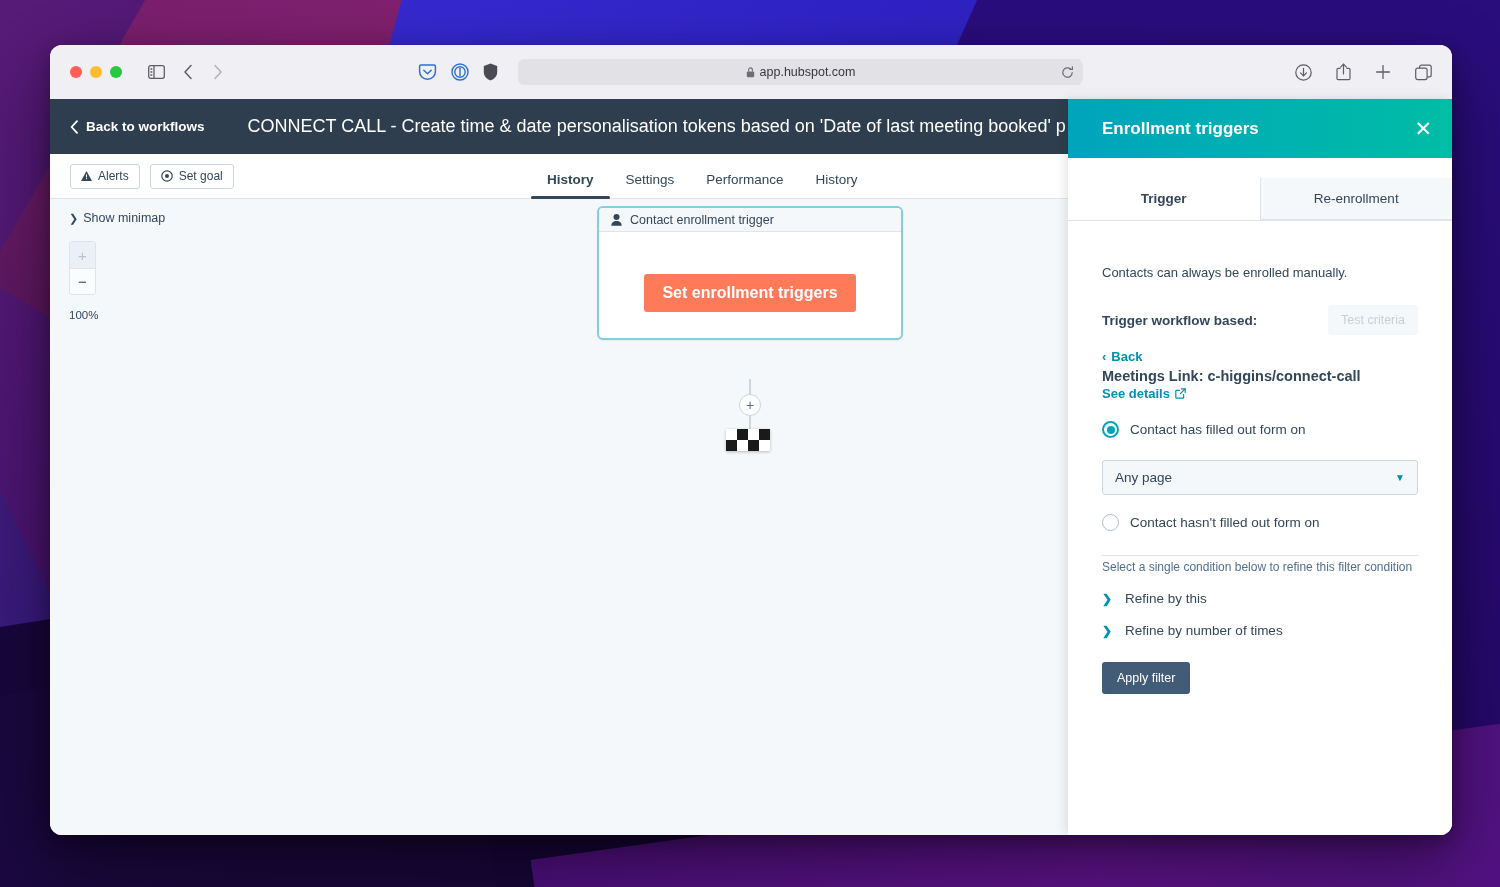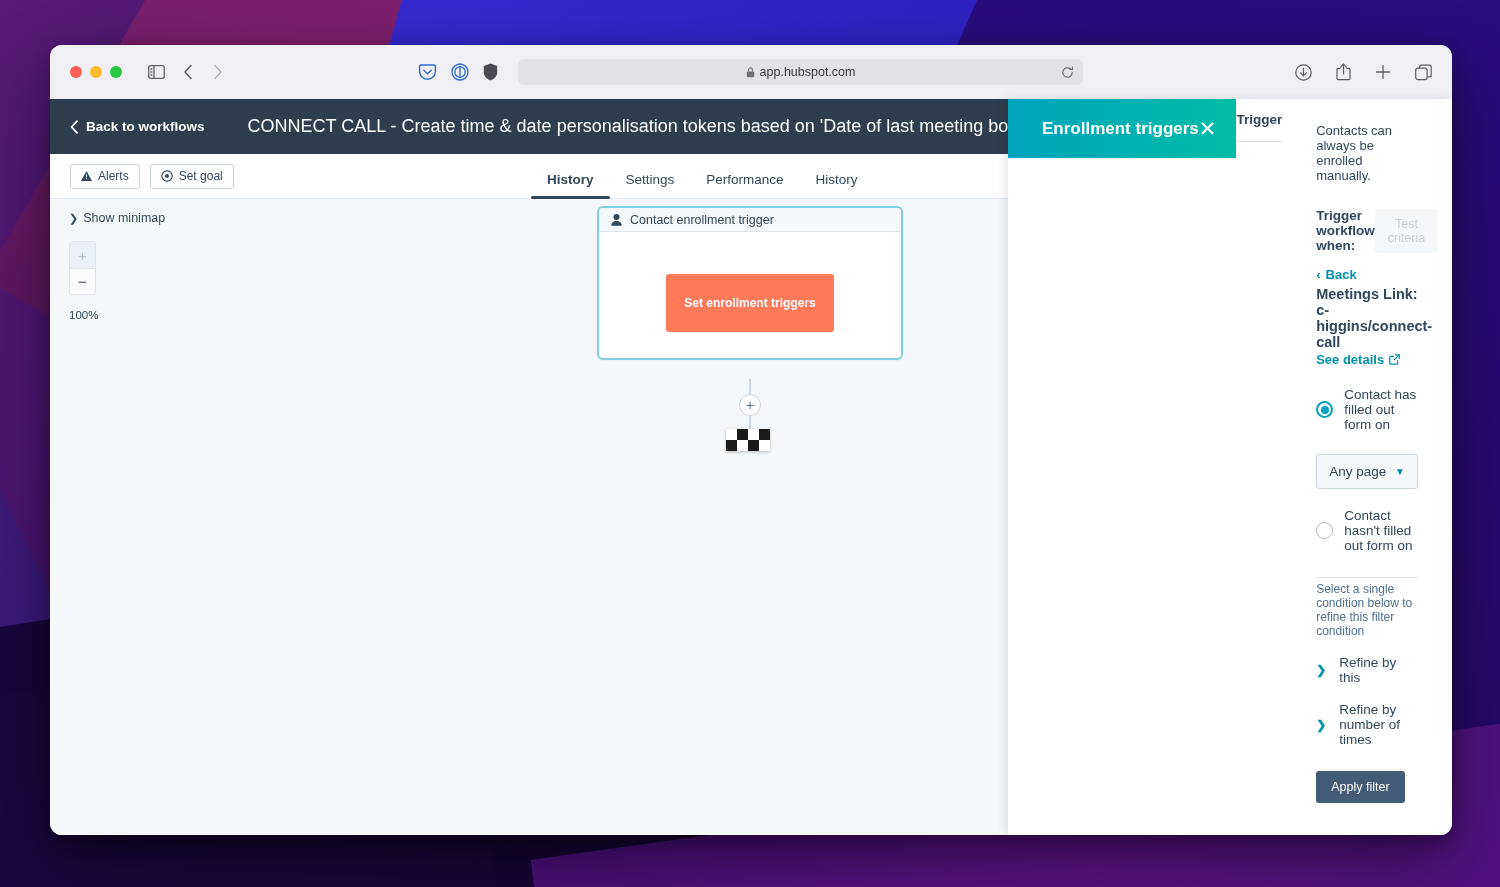--- a/index.html
+++ b/index.html
@@ -229,22 +229,22 @@
     padding-left: 12px;
     font-size: 12.5px; color: #33475b;
   }
   .tc-body { padding: 22px 26px 26px; text-align: center; }
   .tc-text { font-size: 13px; color: #33475b; line-height: 1.55; }
   .tc-btn {
     margin-top: 20px;
     display: inline-block;
     background: #ff7a59;
     color: #fff;
-    font-size: 12px; font-weight: bold;
-    padding: 22px 18px;
+    font-size: 16px; font-weight: bold;
+    padding: 10px 18px;
     border-radius: 3px;
     border: none;
     cursor: pointer;
   }
 
   .connector {
     position: absolute;
     left: 699px; top: 180px;
     width: 2px; height: 65px;
     background: #cbd6e2;
@@ -269,27 +269,28 @@
     grid-template-columns: repeat(4, 1fr);
     grid-template-rows: repeat(2, 1fr);
     box-shadow: 0 1px 3px rgba(0,0,0,.25);
   }
   .flag i { display: block; }
   .flag i.w { background: #fff; }
   .flag i.b { background: #1a1a1a; }
 
   
   .panel {
-    width: 444px;
+    width: 384px;
     background: #fff;
-    display: flex; 
+    display: flex; flex-direction: column;
     position: absolute;
     right: 0; top: 54px; bottom: 0;
     box-shadow: -3px 0 10px rgba(0,0,0,.10);
     z-index: 5;
+    gap: 20px;
   }
   .panel-head {
     height: 59px;
     background: linear-gradient(90deg, #00a4bd 0%, #00bda5 100%);
     display: flex; align-items: center; justify-content: space-between;
     padding: 0 20px 0 34px;
     color: #fff;
   }
   .panel-title { font-size: 17px; font-weight: bold; }
   .panel-close { font-size: 21px; cursor: pointer; line-height: 1; font-weight: 300; }
@@ -588,27 +589,28 @@
   </div>
 
   <div class="panel">
     <div class="panel-head">
       <span class="panel-title">Enrollment triggers</span>
       <span class="panel-close">✕</span>
     </div>
 
     <div class="panel-tabs">
       <div class="p-tab active">Trigger</div>
+      <div class="p-tab">Re-enrollment</div>
     </div>
 
     <div class="panel-body">
       <div class="p-note">Contacts can always be enrolled manually.</div>
 
       <div class="trigger-when-row">
-        <span class="p-label">Trigger workflow when:</span>
+        <span class="p-label">Trigger workflow based:</span>
         <button class="btn-disabled">Test criteria</button>
       </div>
 
       <div class="back-sm">
         <span>‹</span>
         <span>Back</span>
       </div>
 
       <div class="meet-title">Meetings Link: c-higgins/connect-call</div>
 

